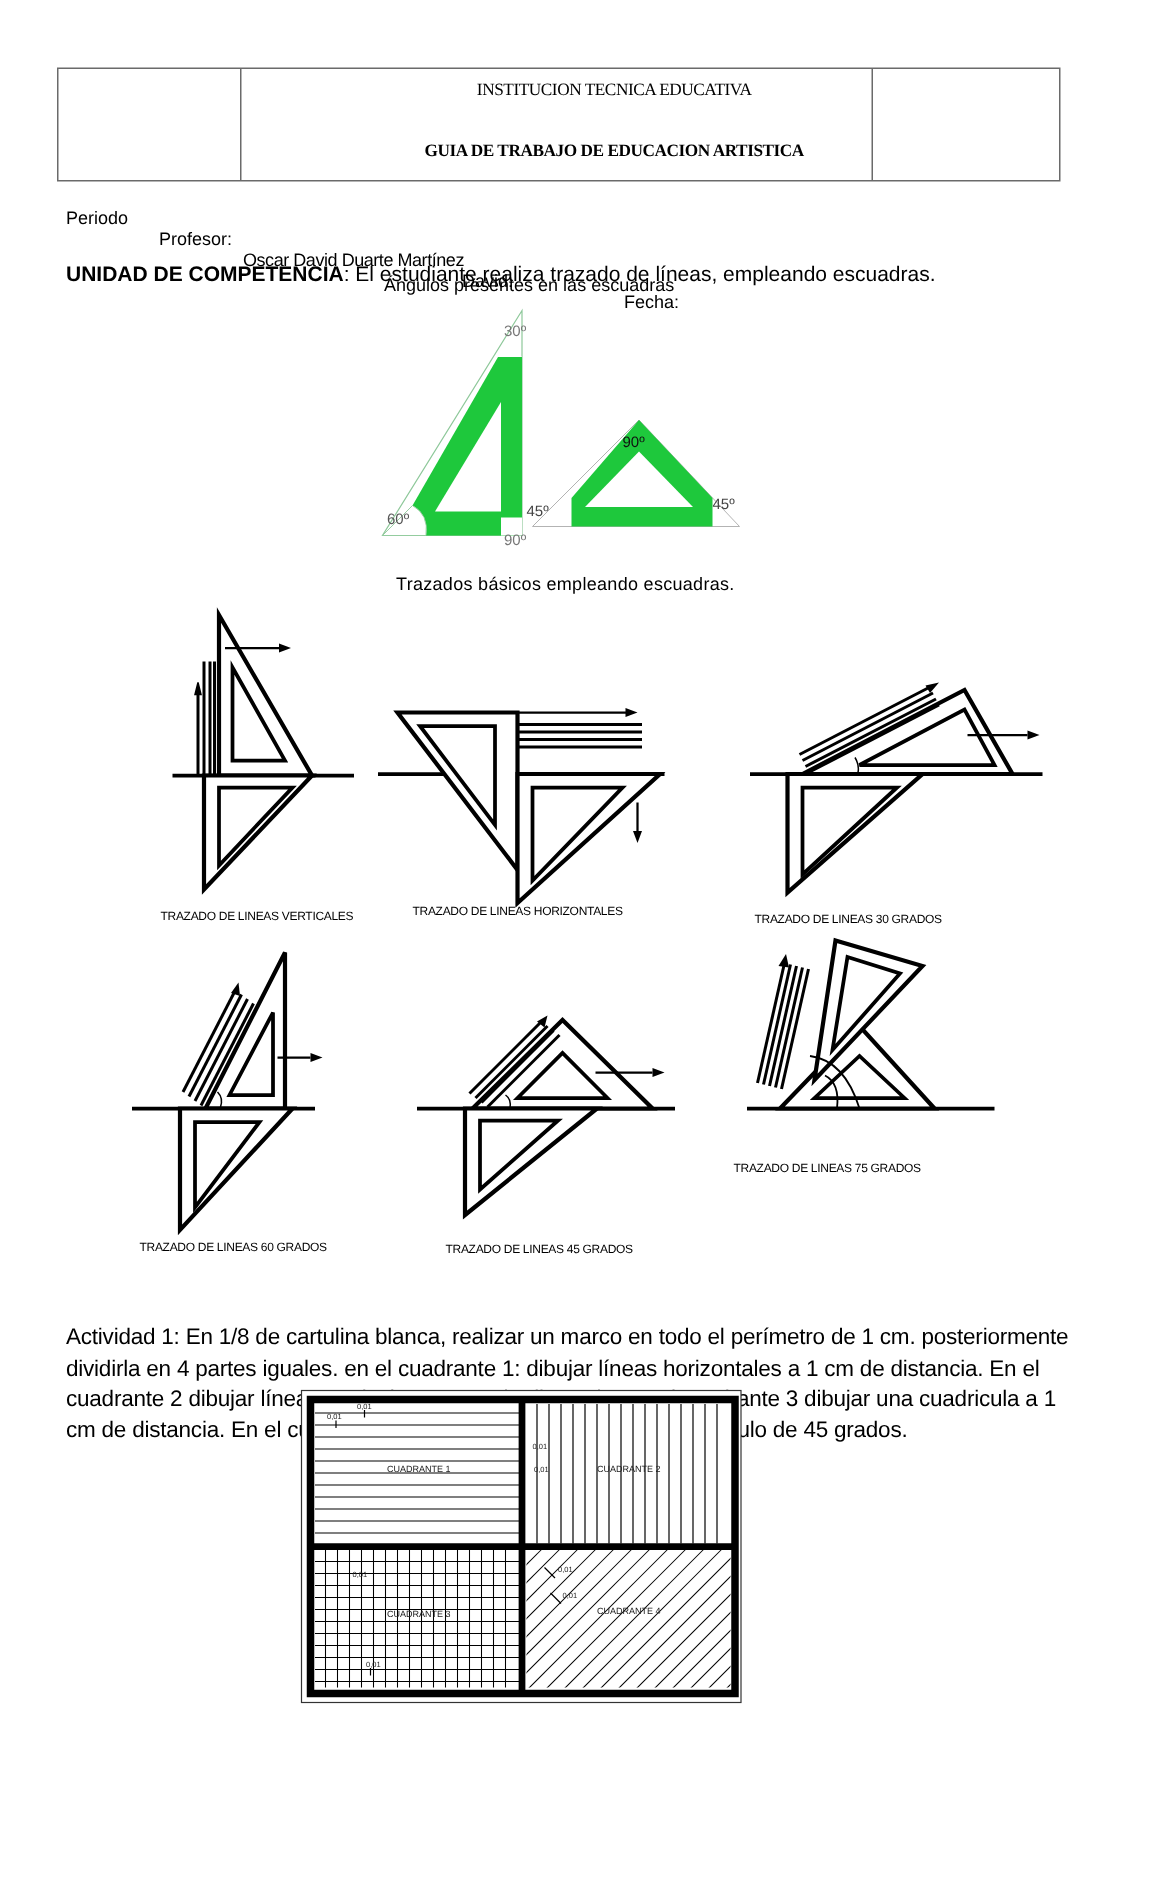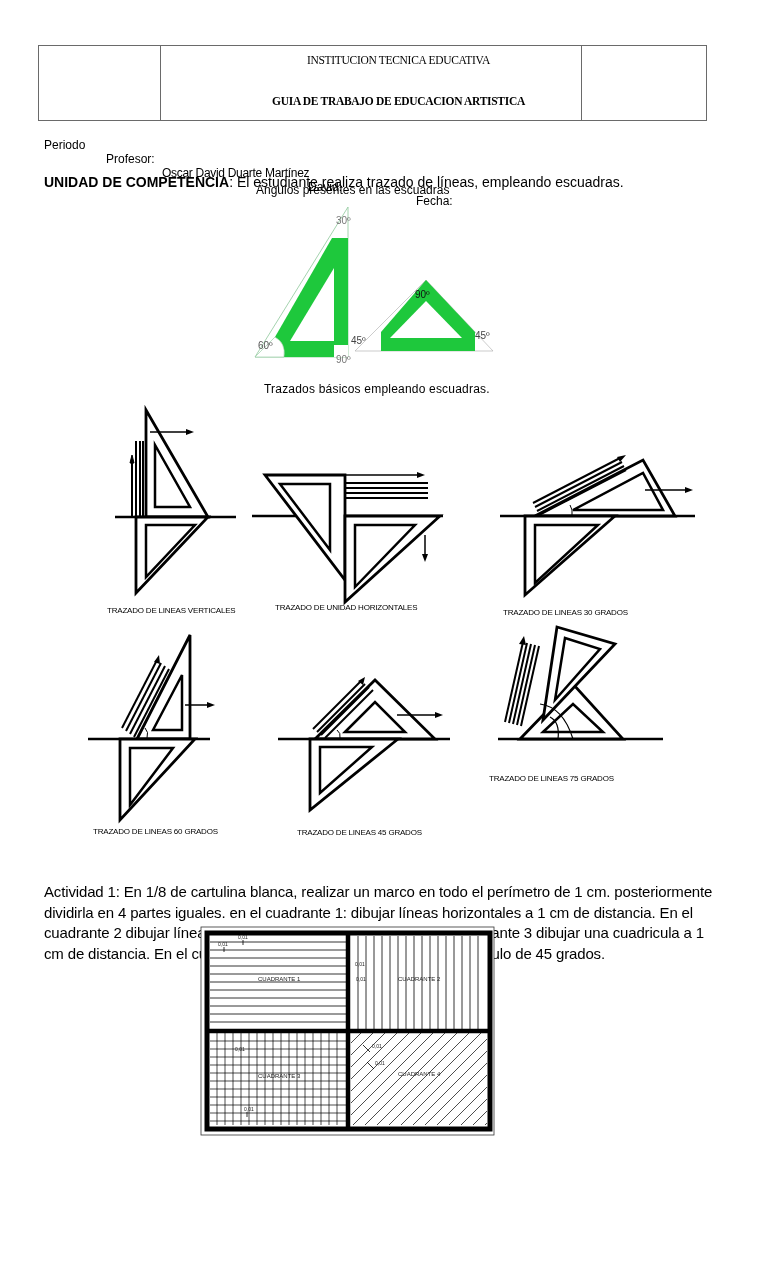--- a/index.html
+++ b/index.html
@@ -17,21 +17,21 @@
   .fig-caption { position:absolute; font-size:8px; white-space:nowrap; letter-spacing:-0.2px; }
   .activity { position:absolute; left:44px; top:882px; width:680px; font-size:15px; line-height:20.5px; letter-spacing:-0.15px; }
   svg { position:absolute; overflow:visible; }
 </style>
 </head>
 <body>
 
 <div class="hdr-table">
   <div class="hdr-col" style="left:121px;"></div>
   <div class="hdr-col" style="left:542px;"></div>
-  <div class="abs serif" style="left:125px; width:421px; top:0; height:100%;padding-left:48px;">
+  <div class="abs serif" style="left:136px; width:421px; top:0; height:100%;padding-left:48px;">
     <div class="hdr-line serif" style="top:8px;">INSTITUCION  TECNICA  EDUCATIVA</div>
     <div class="hdr-line serif" style="top:49px; font-weight:bold;">GUIA  DE TRABAJO  DE  EDUCACION  ARTISTICA</div>
   </div>
 </div>
 
 <div class="meta-row">
   <span style="left:0;">Periodo</span>
   <span style="left:62px;">Profesor:</span>
   <span style="left:118px; letter-spacing:-0.3px;">Oscar David  Duarte  Martínez</span>
   <span style="left:264px;">David:</span>
@@ -90,21 +90,21 @@
   <polygon points="105,55 105,117 165,55" stroke-width="2.5"></polygon>
   <line x1="95" y1="13" x2="178" y2="13" stroke-width="2"></line>
   <line x1="95" y1="18" x2="178" y2="18" stroke-width="2"></line>
   <line x1="95" y1="23" x2="178" y2="23" stroke-width="2"></line>
   <line x1="95" y1="28" x2="178" y2="28" stroke-width="2"></line>
   <line x1="95" y1="5" x2="168" y2="5" stroke-width="1.5"></line>
   <polygon points="175,5 167,2 167,8" fill="#000" stroke="none"></polygon>
   <line x1="175" y1="65" x2="175" y2="85" stroke-width="1.5"></line>
   <polygon points="175,92 172,84 178,84" fill="#000" stroke="none"></polygon>
 </svg>
-<div class="fig-caption" style="left:275px; top:603px;">TRAZADO DE UNIDAD HORIZONTALES</div>
+<div class="fig-caption" style="left:275px; top:603px;">TRAZADO DE LINEAS HORIZONTALES</div>
 
 <svg style="left:495px; top:455px;" width="210" height="140" viewBox="0 0 210 140" fill="none" stroke="#000">
   <line x1="5" y1="61" x2="200" y2="61" stroke-width="2.5"></line>
   <polygon points="40,61 148,5 180,61" stroke-width="2.8" fill="#fff"></polygon>
   <polygon points="78,55 148,18 168,55" stroke-width="2.5"></polygon>
   <polygon points="30,61 30,140 120,61" stroke-width="2.8" fill="#fff"></polygon>
   <polygon points="40,70 40,128 103,70" stroke-width="2.5"></polygon>
   <line x1="38" y1="48" x2="125" y2="3" stroke-width="2"></line>
   <line x1="40" y1="52" x2="127" y2="7" stroke-width="2"></line>
   <line x1="42" y1="56" x2="129" y2="11" stroke-width="2"></line>

